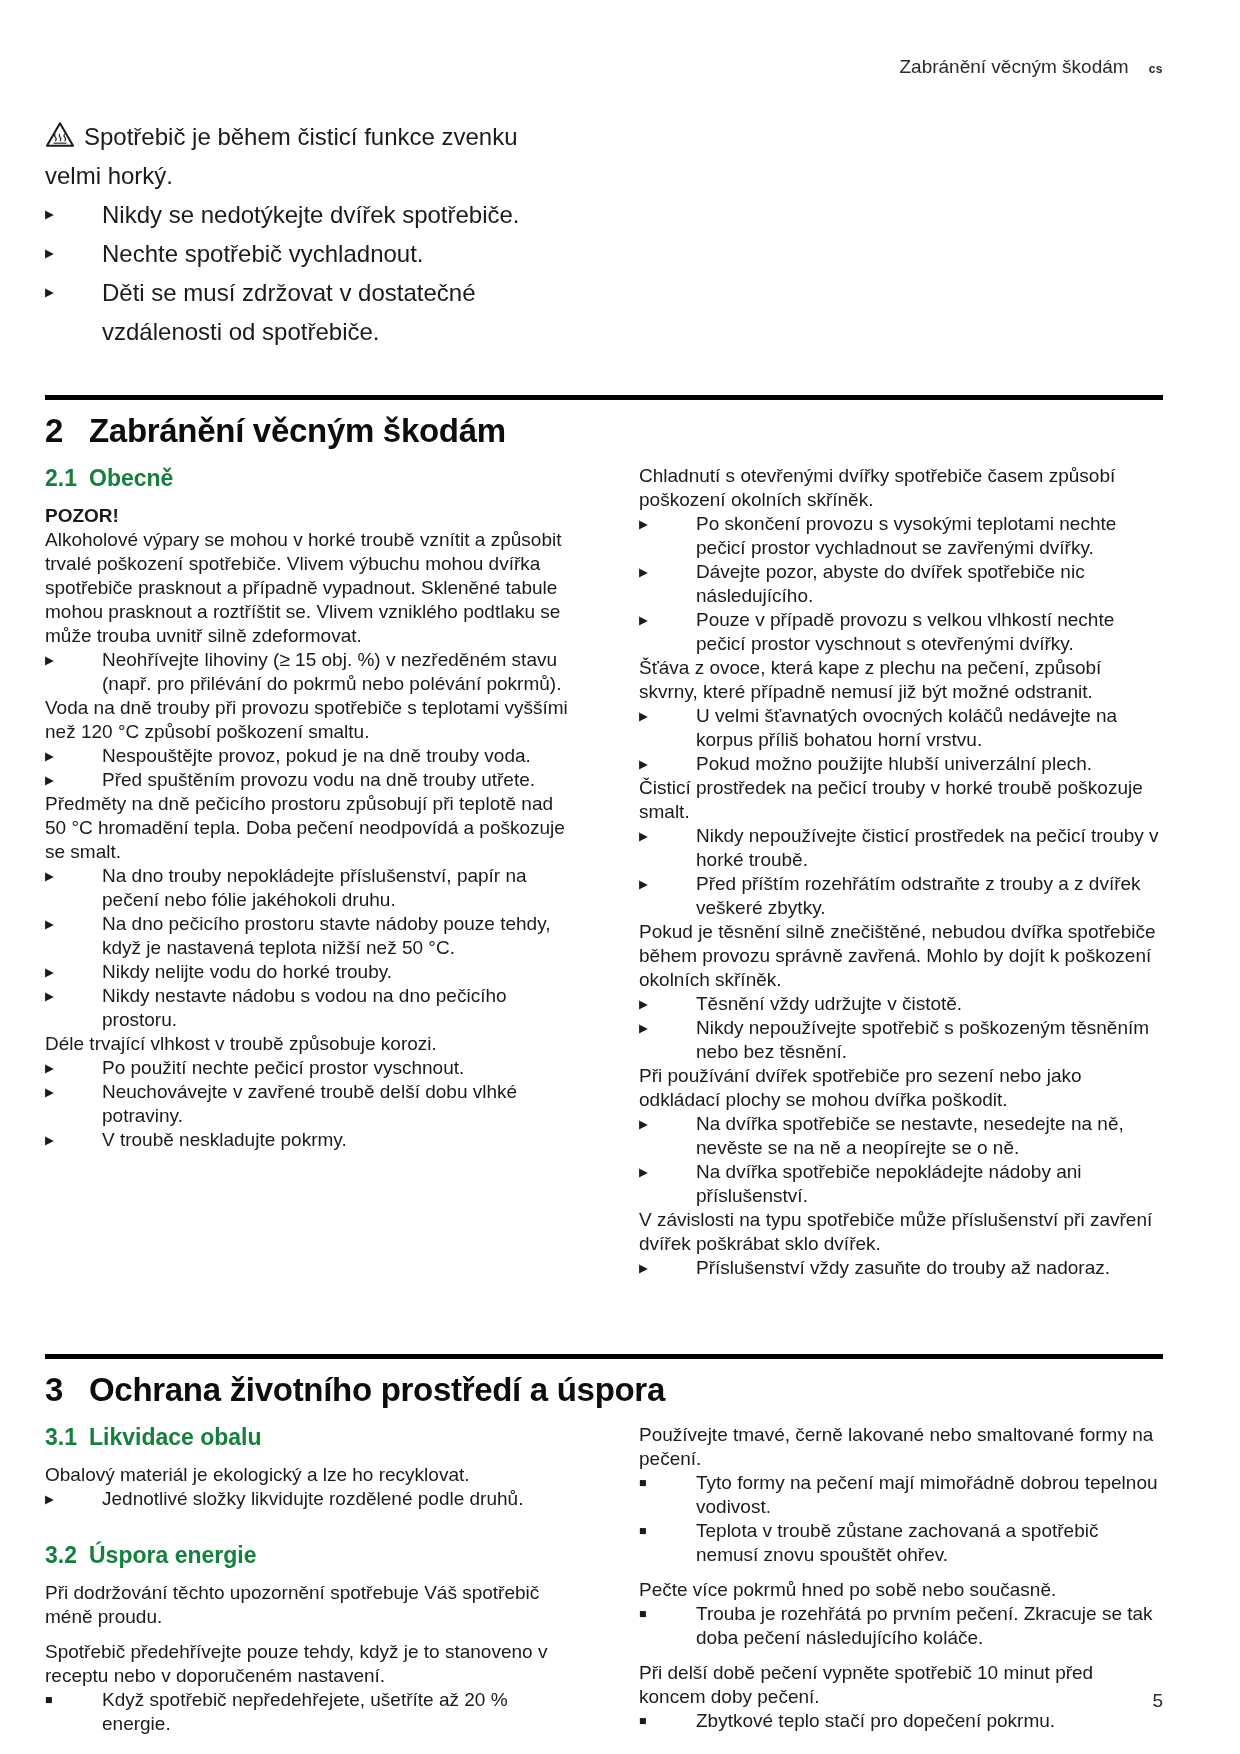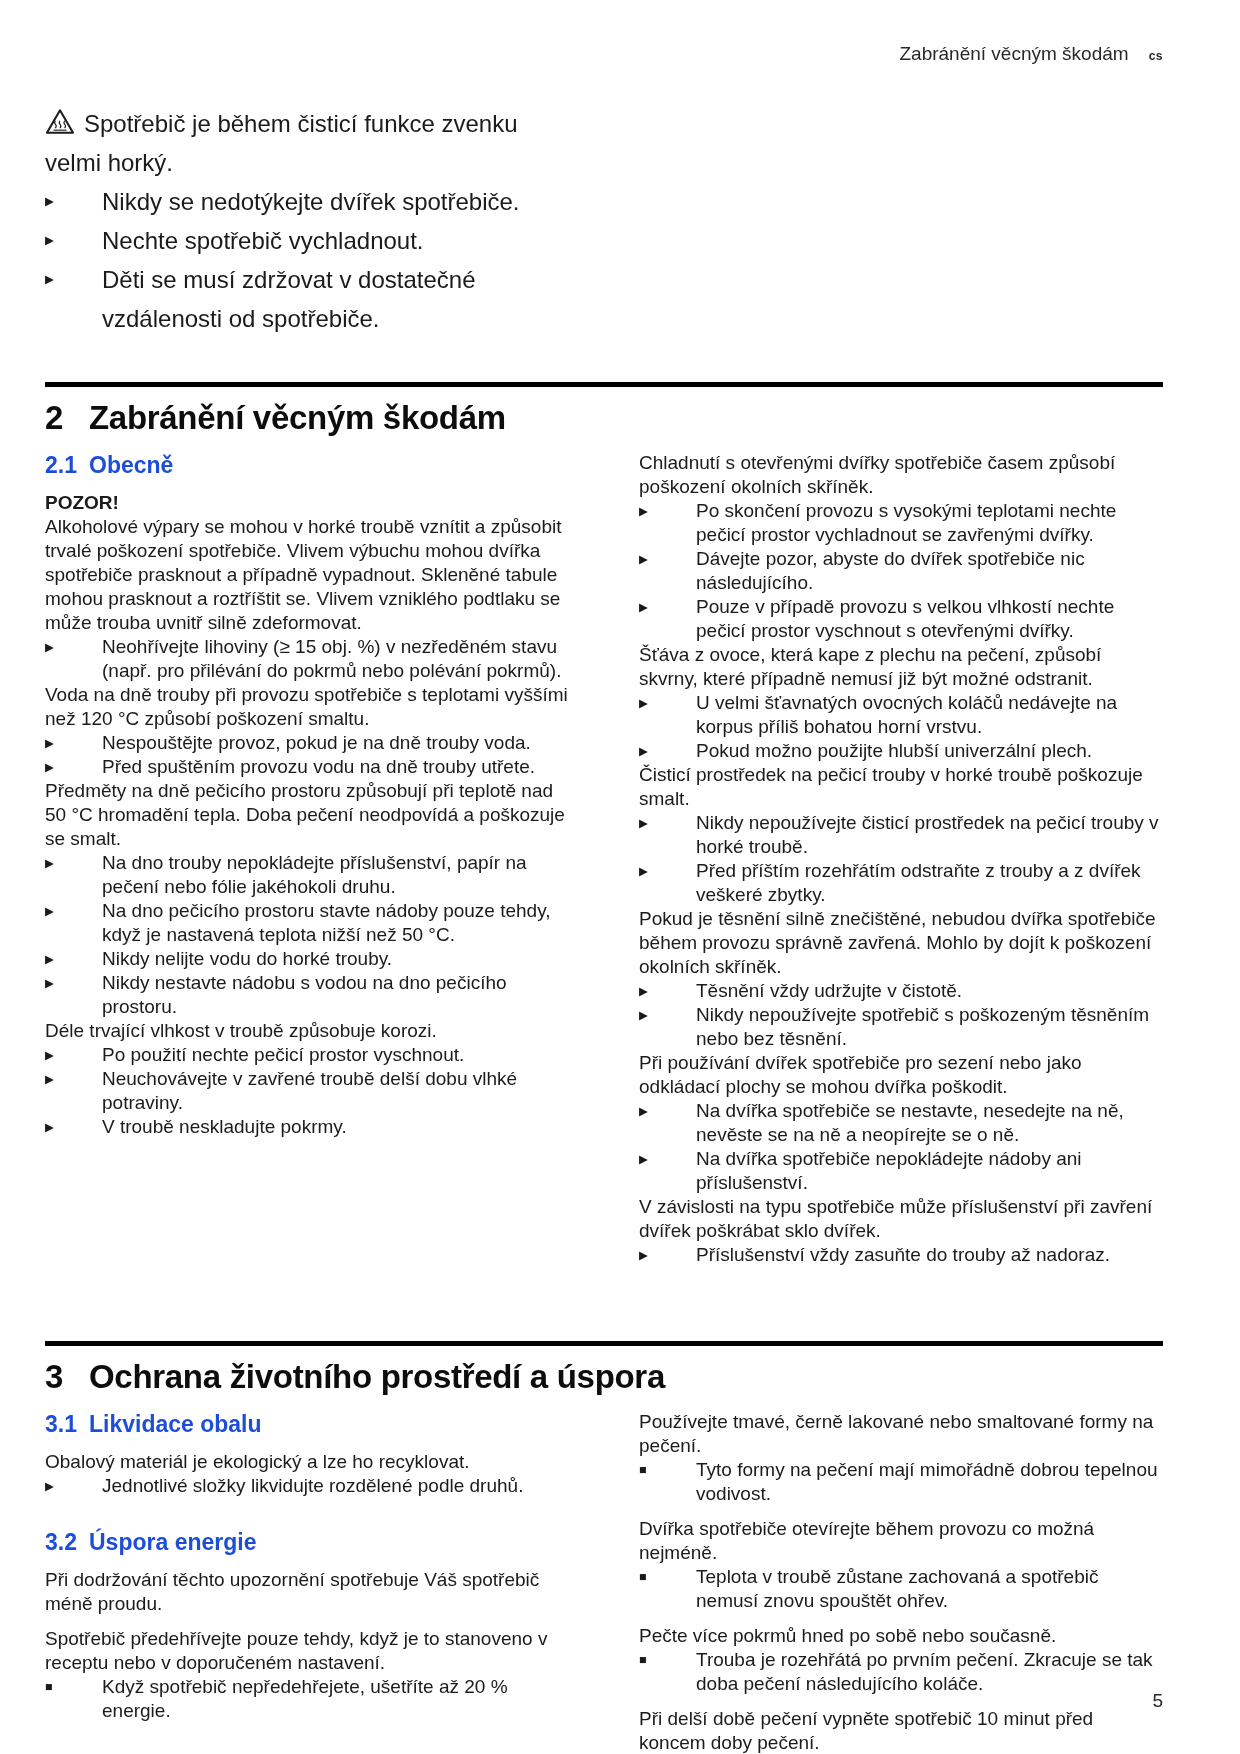--- a/index.html
+++ b/index.html
@@ -4,21 +4,21 @@
 <style>
   html,body{margin:0;padding:0;background:#e8e8e8;}
   .page{
     position:relative;
     width:1240px;height:1754px;
     margin:0 auto;
     background:#ffffff;
     font-family:"Liberation Sans", sans-serif;
     color:#1b1b1b;
     box-sizing:border-box;
-    padding:42px 77px 0 45px;
+    padding:55px 77px 0 45px;
     overflow:hidden;
   }
   
   .runhead{
     display:flex;justify-content:flex-end;align-items:baseline;
     font-size:19px;line-height:24px;color:#2a2a2a;
   }
   .runhead .lang{font-weight:bold;font-size:12px;margin-left:20px;letter-spacing:.5px;}
   
   .intro{margin-top:36px;width:525px;font-size:24px;line-height:39px;}
@@ -34,21 +34,21 @@
   .heading{
     margin:0;font-size:33px;font-weight:bold;letter-spacing:-0.3px;
     line-height:42px;display:flex;color:#0d0d0d;
   }
   .h-num{flex:0 0 44px;}
   
   .cols{display:flex;gap:70px;margin-top:12px;}
   .col{flex:0 0 524px;font-size:19px;line-height:24px;}
   .blk{margin:0;}
   .blk.gap{margin-top:11px;}
-  .blk.h3{font-size:23px;font-weight:bold;line-height:28px;margin:30px 0 12px 0;color:#1d4ed8;}
+  .blk.h3{font-size:23px;font-weight:bold;line-height:28px;margin:30px 0 12px 0;color:#15803d;}
   .blk.h3:first-child{margin-top:0;}
   .blk.label{font-weight:bold;}
   .h3num{display:inline-block;width:44px;}
   .blk.bullet,.blk.square{display:flex;}
   .mark{flex:0 0 37px;line-height:inherit;color:#1b1b1b;}
   .bullet .mark{font-size:11.5px;}
   .square .mark{font-size:12.5px;}
   .txt{flex:1 1 auto;margin-left:20px;}
   
   .pagenum{
@@ -227,21 +227,20 @@
             <span class="mark">■</span>
             <span class="txt">Když spotřebič nepředehřejete, ušetříte až 20 % energie.</span>
           </div>
         </div>
       <div class="col">
           <div class="blk para">Používejte tmavé, černě lakované nebo smaltované formy na pečení.</div>
           <div class="blk square">
             <span class="mark">■</span>
             <span class="txt">Tyto formy na pečení mají mimořádně dobrou tepelnou vodivost.</span>
           </div>
-          <div class="blk para gap">Dvířka spotřebiče otevírejte během provozu co možná nejméně.</div>
           <div class="blk square">
             <span class="mark">■</span>
             <span class="txt">Teplota v troubě zůstane zachovaná a spotřebič nemusí znovu spouštět ohřev.</span>
           </div>
           <div class="blk para gap">Pečte více pokrmů hned po sobě nebo současně.</div>
           <div class="blk square">
             <span class="mark">■</span>
             <span class="txt">Trouba je rozehřátá po prvním pečení. Zkracuje se tak doba pečení následujícího koláče.</span>
           </div>
           <div class="blk para gap">Při delší době pečení vypněte spotřebič 10 minut před koncem doby pečení.</div>

